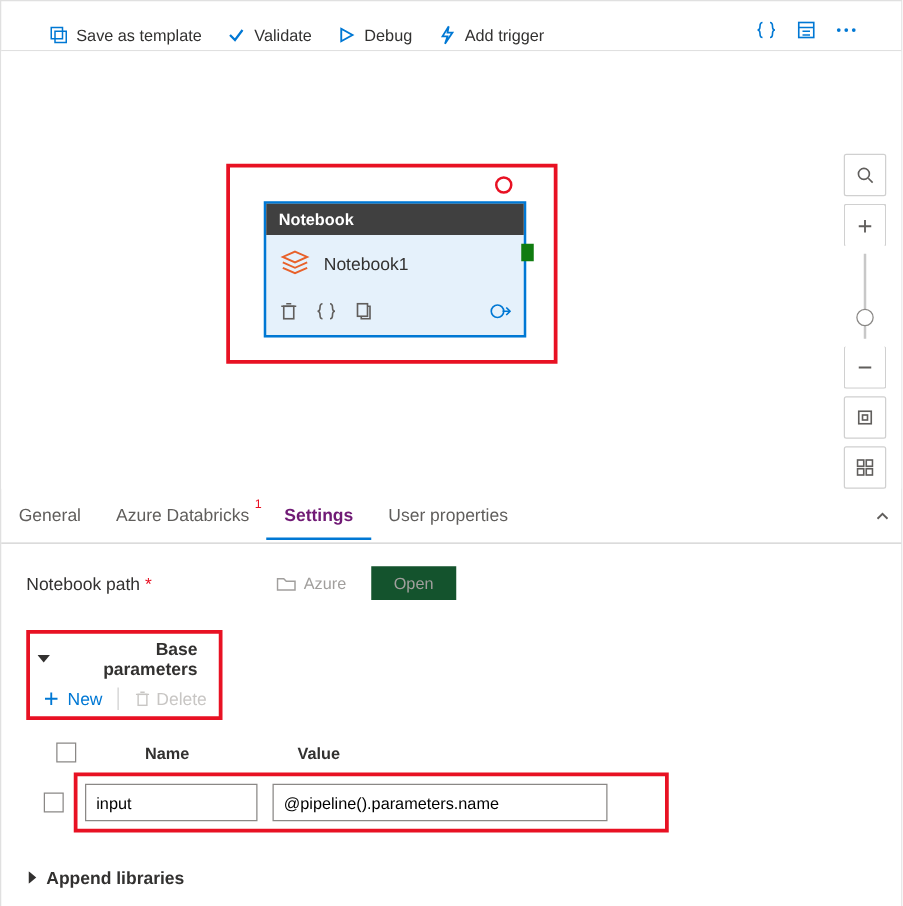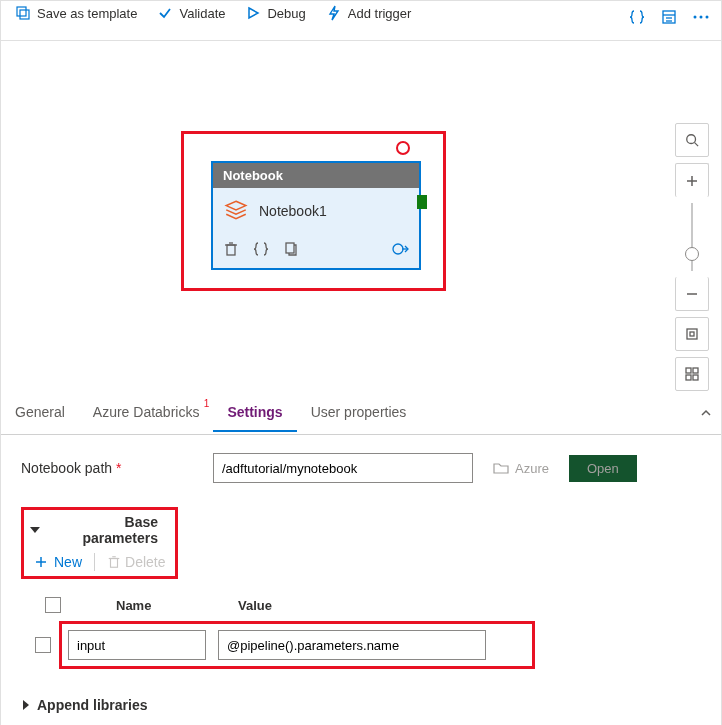--- a/index.html
+++ b/index.html
@@ -1,31 +1,31 @@
 <!DOCTYPE html>
 <html><head>
 <meta charset="utf-8">
 <style>
   * { box-sizing: border-box; font-family: "Segoe UI", Arial, sans-serif; }
   body { margin: 0; padding: 0; background: #fff; width: 722px; }
   .container { width: 722px; border: 1px solid #e0e0e0; }
 
   
-  .toolbar { display: flex; align-items: flex-start; height: 40px; padding: 0 4px; border-bottom: 1px solid #e0e0e0; }
+  .toolbar { display: flex; align-items: flex-end; height: 40px; padding: 0 28px; border-bottom: 1px solid #e0e0e0; }
   .toolbar-btn { display: flex; align-items: center; gap: 6px; padding: 4px 10px; font-size: 13px; color: #323130; cursor: pointer; }
   .toolbar-btn svg { width: 16px; height: 16px; }
   .toolbar-spacer { flex: 1; }
   .toolbar-icon-btn { width: 32px; height: 32px; display: flex; align-items: center; justify-content: center; cursor: pointer; color: #0078d4; }
 
   
   .canvas-area { position: relative; height: 350px; background: #fff; }
   .node-highlight { position: absolute; left: 180px; top: 90px; width: 265px; height: 160px; border: 3px solid #e81123; }
   .status-circle { position: absolute; width: 14px; height: 14px; border: 2px solid #e81123; border-radius: 50%; left: 395px; top: 100px; background: #fff; }
   .node { position: absolute; left: 210px; top: 120px; width: 210px; border: 2px solid #0078d4; background: #e5f1fb; }
-  .node-header { background: #737373; color: #fff; font-size: 13px; padding: 5px 10px; font-weight: 600; }
+  .node-header { background: #404040; color: #fff; font-size: 13px; padding: 5px 10px; font-weight: 600; }
   .node-body { display: flex; align-items: center; gap: 10px; padding: 10px; font-size: 14px; color: #323130; }
   .node-footer { display: flex; align-items: center; gap: 14px; padding: 6px 10px 10px 10px; color: #605e5c; }
   .node-footer .spacer { flex: 1; }
   .node-connector { position: absolute; right: -8px; top: 32px; width: 10px; height: 14px; background: #107c10; }
 
   
   .side-controls { position: absolute; right: 12px; top: 82px; width: 34px; display: flex; flex-direction: column; align-items: center; gap: 6px; }
   .side-box { width: 34px; height: 34px; border: 1px solid #d0d0d0; border-radius: 2px; display: flex; align-items: center; justify-content: center; color: #605e5c; cursor: pointer; background: #fff; }
   .zoom-rail { position: relative; width: 2px; height: 68px; background: #c8c8c8; }
   .zoom-thumb { position: absolute; left: -6px; top: 44px; width: 14px; height: 14px; border: 1px solid #8a8886; border-radius: 50%; background: #fff; }
@@ -210,21 +210,20 @@
           <polyline points="3,9 7,5 11,9"></polyline>
         </svg>
     </div>
   </div>
 
   <div class="panel">
     <div class="form-row">
       <div class="form-label">
         <span>Notebook path</span> <span class="req">*</span>
       </div>
-      <input class="text-input" value="/adftutorial/mynotebook" style="">
       <div class="ghost-btn">
         <svg width="16" height="14" viewBox="0 0 16 14" fill="none" stroke="#a19f9d" stroke-width="1.2">
             <path d="M1 3 L6 3 L8 5 L15 5 L15 12 L1 12 Z"></path>
           </svg>
         <span>Azure</span>
       </div>
       <button class="open-btn">Open</button>
     </div>
 
     <div class="section-hl">

